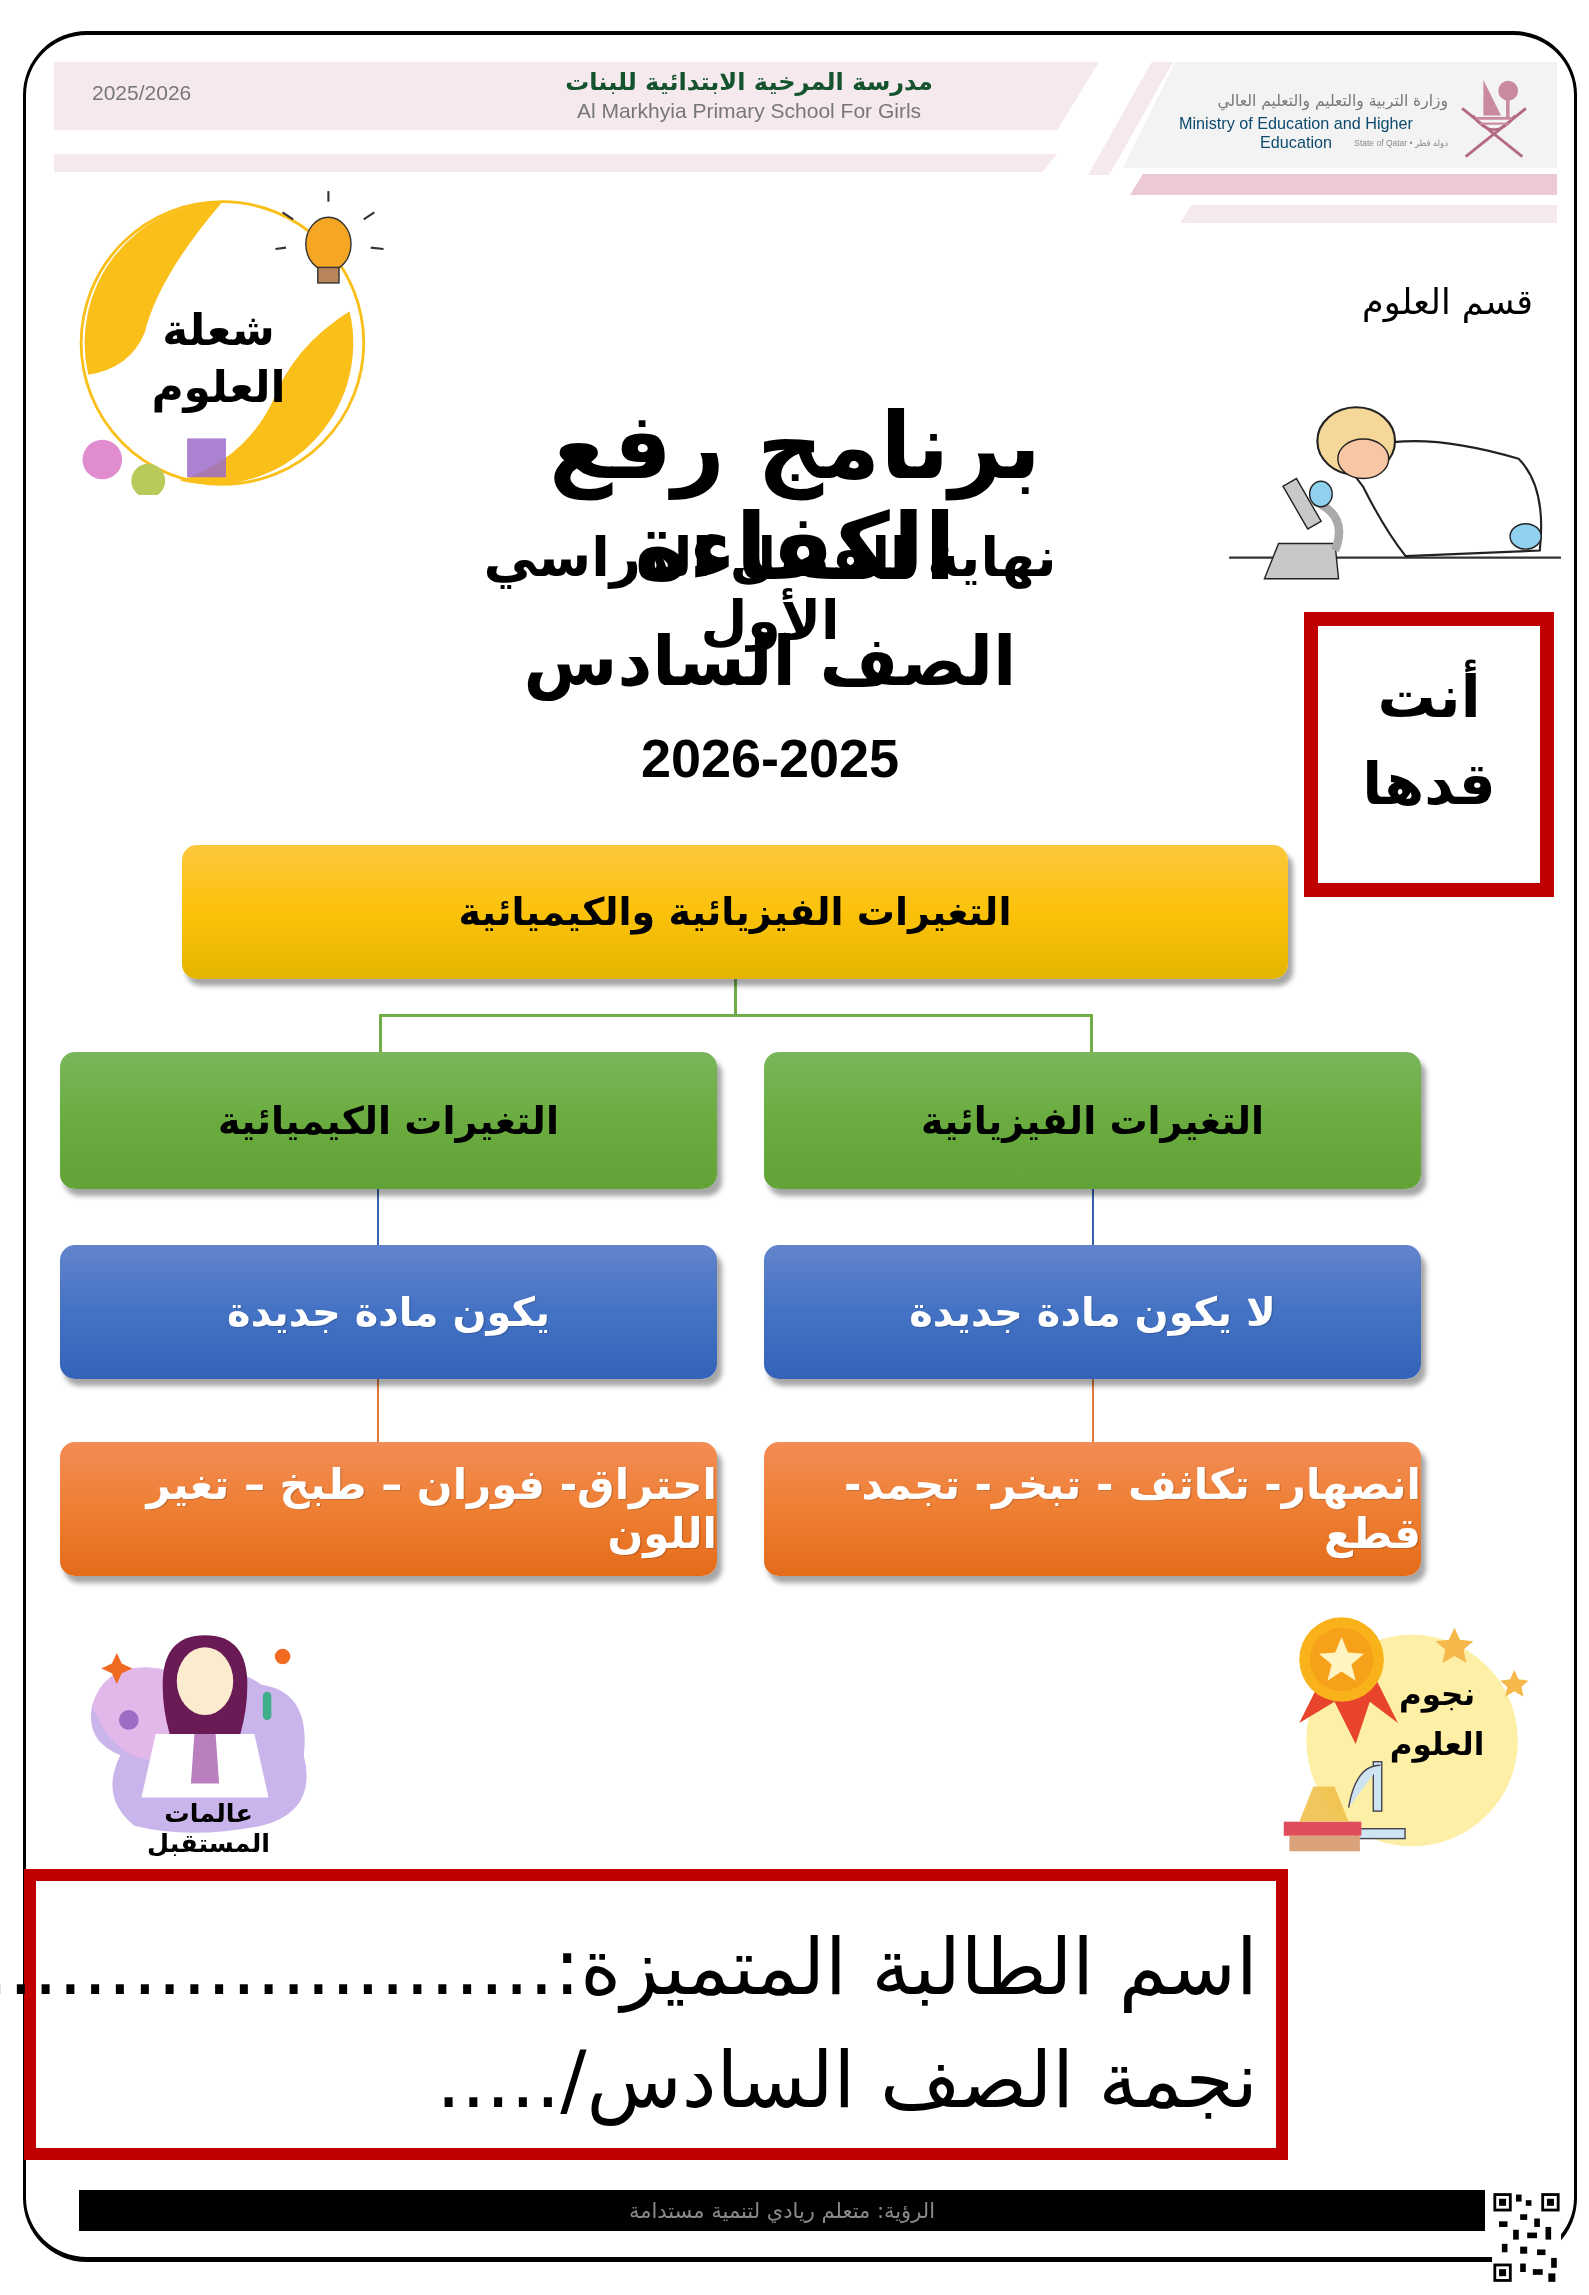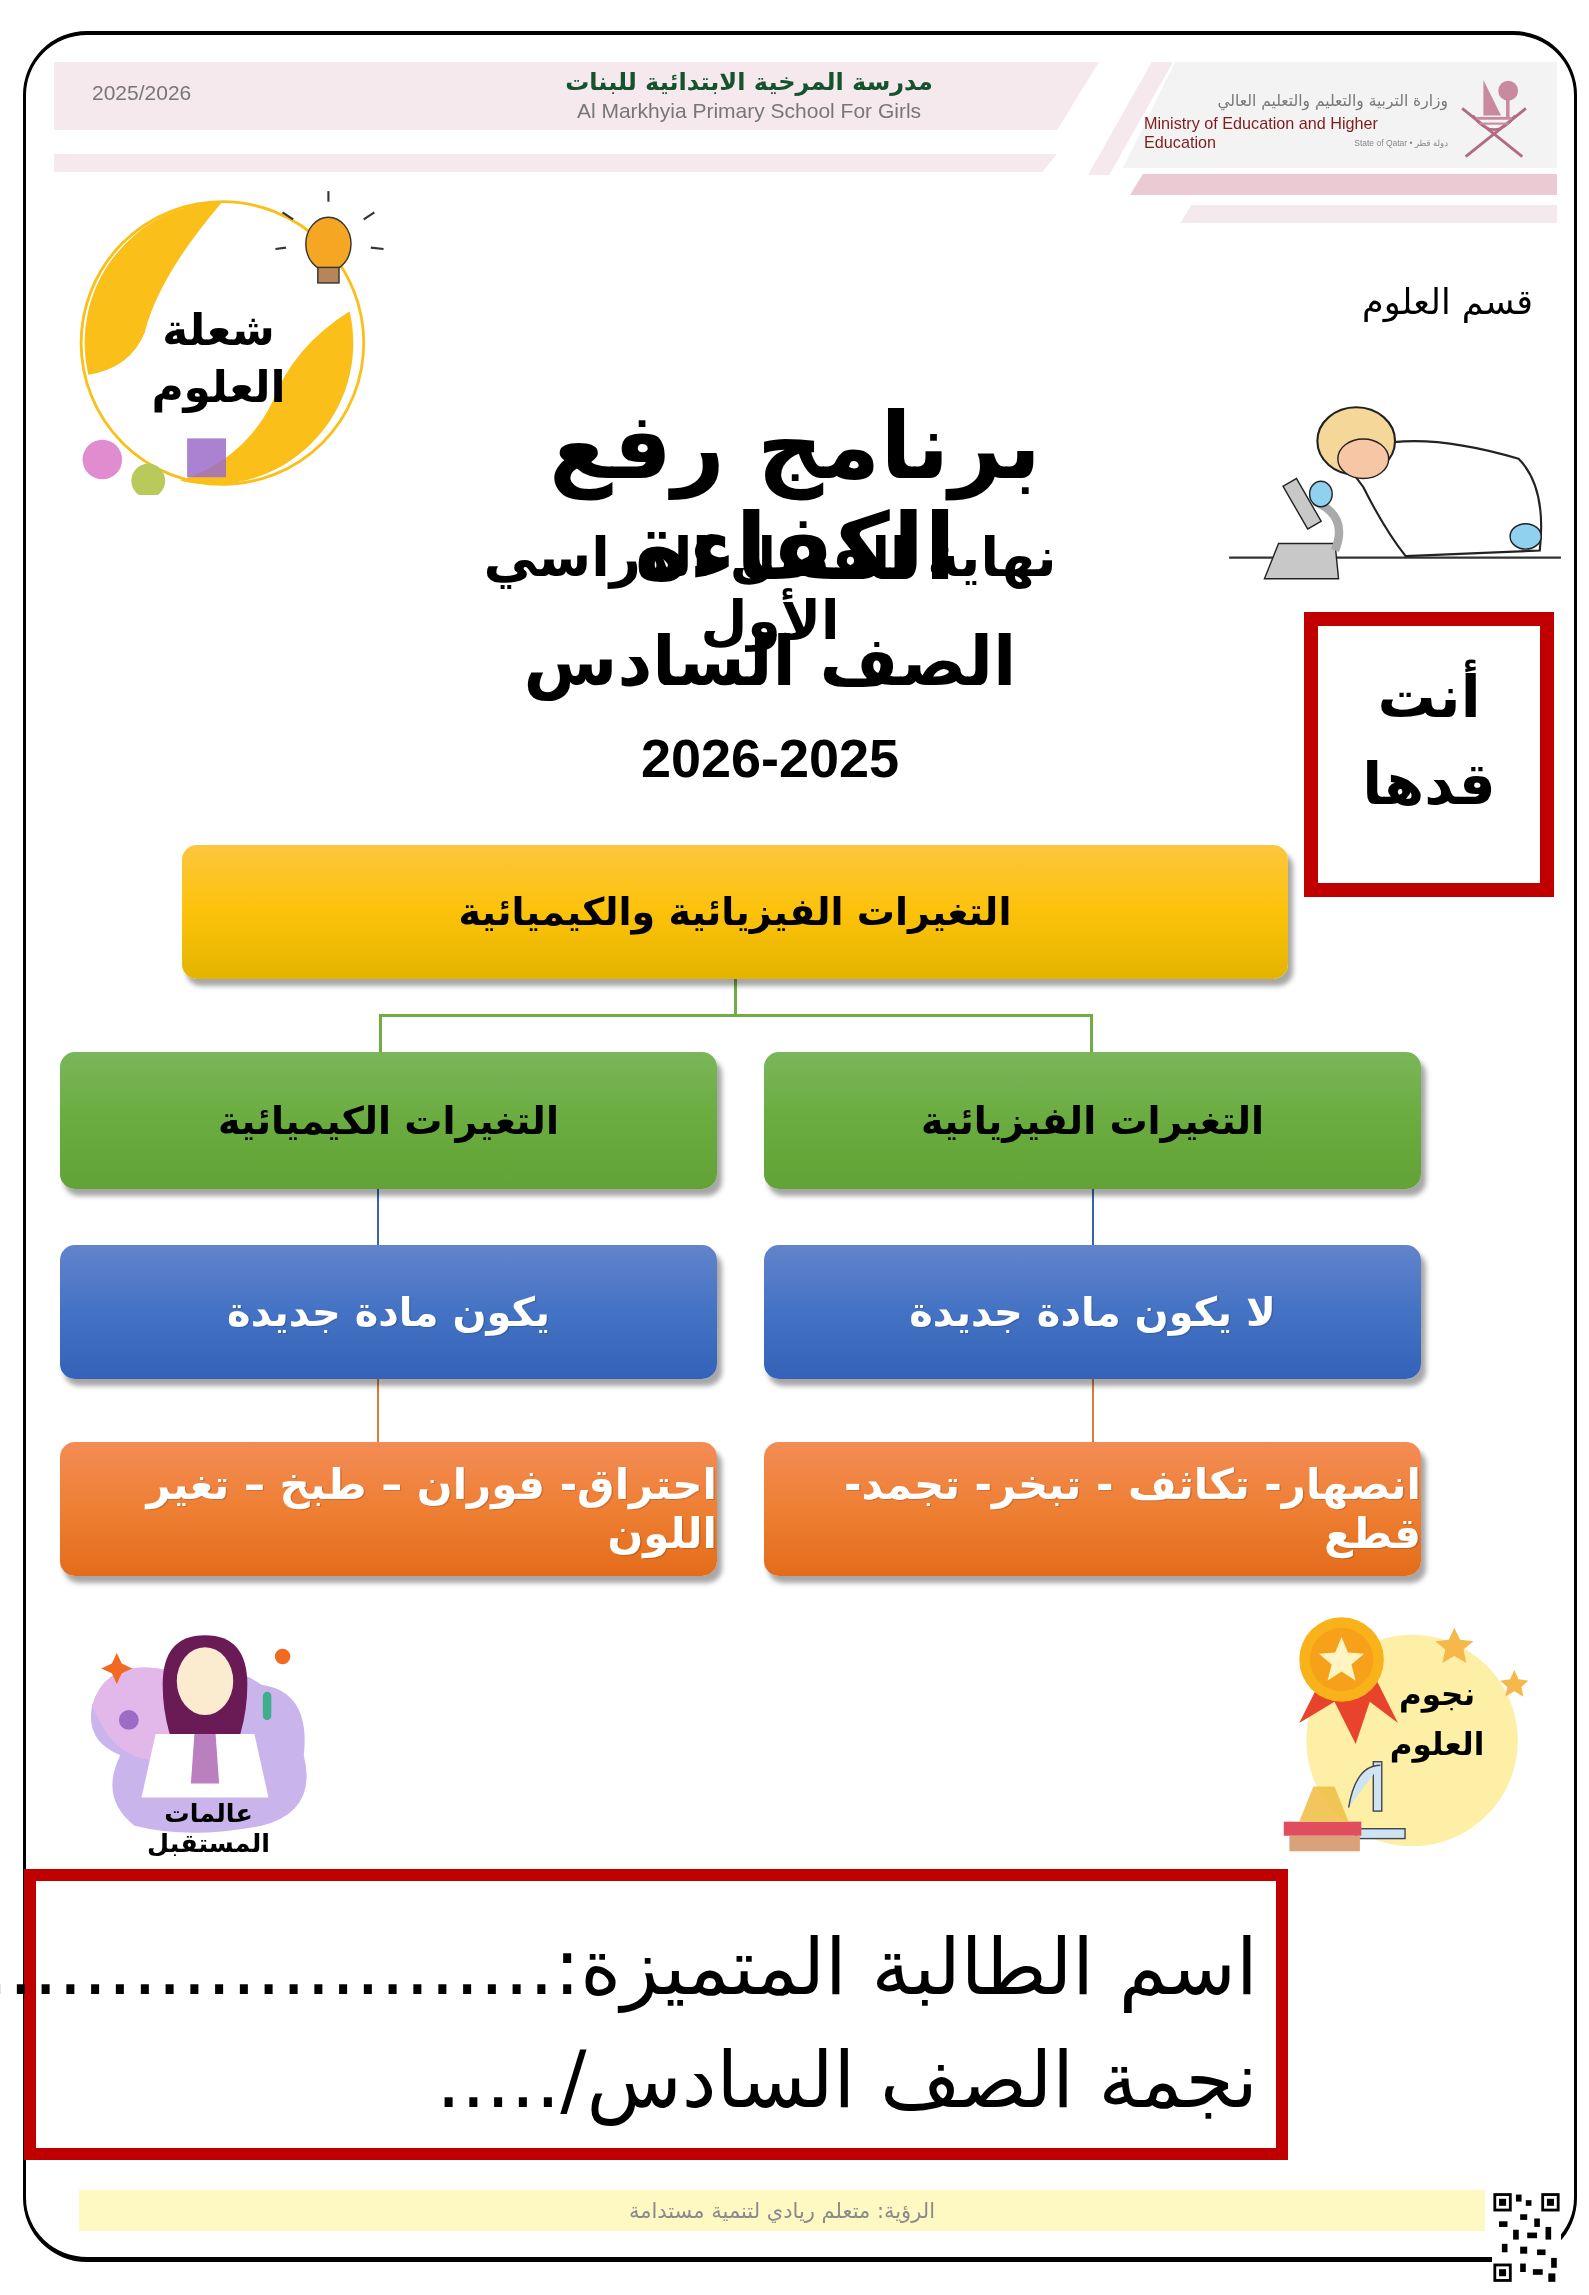--- a/index.html
+++ b/index.html
@@ -25,21 +25,21 @@
     clip-path: polygon(12% 0, 100% 0, 100% 100%, 0 100%); }
   .hdr-bar1 { position: absolute; left: 1130px; top: 174px; width: 427px; height: 21px; background: #eccad4;
     clip-path: polygon(3% 0, 100% 0, 100% 100%, 0 100%); }
   .hdr-bar2 { position: absolute; left: 1180px; top: 205px; width: 377px; height: 18.4px; background: #f6e9ee;
     clip-path: polygon(3% 0, 100% 0, 100% 100%, 0 100%); }
 
   .hdr-year { position: absolute; left: 92px; top: 81px; font-size: 21px; color: #777; font-family: "Liberation Sans", sans-serif; }
   .hdr-school-ar { position: absolute; left: 551px; top: 68px; width: 396px; text-align: center; font-size: 24px; color: #14532d; direction: rtl; font-weight: bold; }
   .hdr-school-en { position: absolute; left: 551px; top: 99px; width: 396px; text-align: center; font-size: 21px; color: #777; font-family: "Liberation Sans", sans-serif; }
   .min-ar { position: absolute; left: 1151px; top: 92px; width: 297px; text-align: right; font-size: 15.5px; color: #777; direction: rtl; }
-  .min-en { position: absolute; left: 1144px; top: 114px; width: 304px; text-align: left; font-size: 16.2px; color: #7f1d1d; font-family: "Liberation Sans", sans-serif; }
+  .min-en { position: absolute; left: 1144px; top: 114px; width: 304px; text-align: center; font-size: 16.2px; color: #0c4a6e; font-family: "Liberation Sans", sans-serif; }
   .min-sub { position: absolute; left: 1257px; top: 138px; width: 191px; text-align: right; font-size: 8.5px; color: #888; font-family: "Liberation Sans", sans-serif; }
   .emblem { position: absolute; left: 1455px; top: 73px; width: 78px; height: 85px; }
 
   
   .logo-flame { position: absolute; left: 67px; top: 191px; width: 325px; height: 304px; }
   .logo-flame-text { position: absolute; left: 141px; top: 261px; width: 155px; text-align: center; font-size: 44px; font-weight: bold; direction: rtl; line-height: 1.3; margin-top: 40px; }
 
   .dept { position: absolute; left: 1293px; top: 275px; width: 240px; text-align: right; font-size: 35px; direction: rtl; font-family: "DejaVu Sans", sans-serif; margin-top: 7px; }
   .scientist { position: absolute; left: 1215px; top: 374px; width: 353px; height: 233px; }
 
@@ -67,21 +67,21 @@
   
   .logo-future { position: absolute; left: 78px; top: 1614px; width: 254px; height: 233px; }
   .logo-stars { position: absolute; left: 1264px; top: 1596px; width: 275px; height: 268px; }
 
   
   .name-box { position: absolute; left: 24px; top: 1869px; width: 1264px; height: 291px; border: 12.7px solid #c00000; background: #fff; padding-left: 7px; }
   .name-line1 { position: absolute; right: 18.4px; top: 41px; font-size: 78px; direction: rtl; white-space: nowrap; font-family: "DejaVu Sans", sans-serif; }
   .name-line2 { position: absolute; right: 18.4px; top: 154px; font-size: 78px; direction: rtl; white-space: nowrap; font-family: "DejaVu Sans", sans-serif; }
 
   
-  .footer-band { position: absolute; left: 79px; top: 2190px; width: 1406px; height: 41px; background: #fef9c3; display: flex; align-items: center; justify-content: center; }
+  .footer-band { position: absolute; left: 79px; top: 2190px; width: 1406px; height: 41px; background: #000000; display: flex; align-items: center; justify-content: center; }
   .footer-text { font-size: 21px; color: #8a8a8a; direction: rtl; }
   .qr { position: absolute; left: 1492px; top: 2190px; width: 69px; height: 95px; }
 </style>
 </head>
 <body>
 
 <div class="frame"></div>
 
 <div class="hdr-band"></div>
 <div class="hdr-band2"></div>

